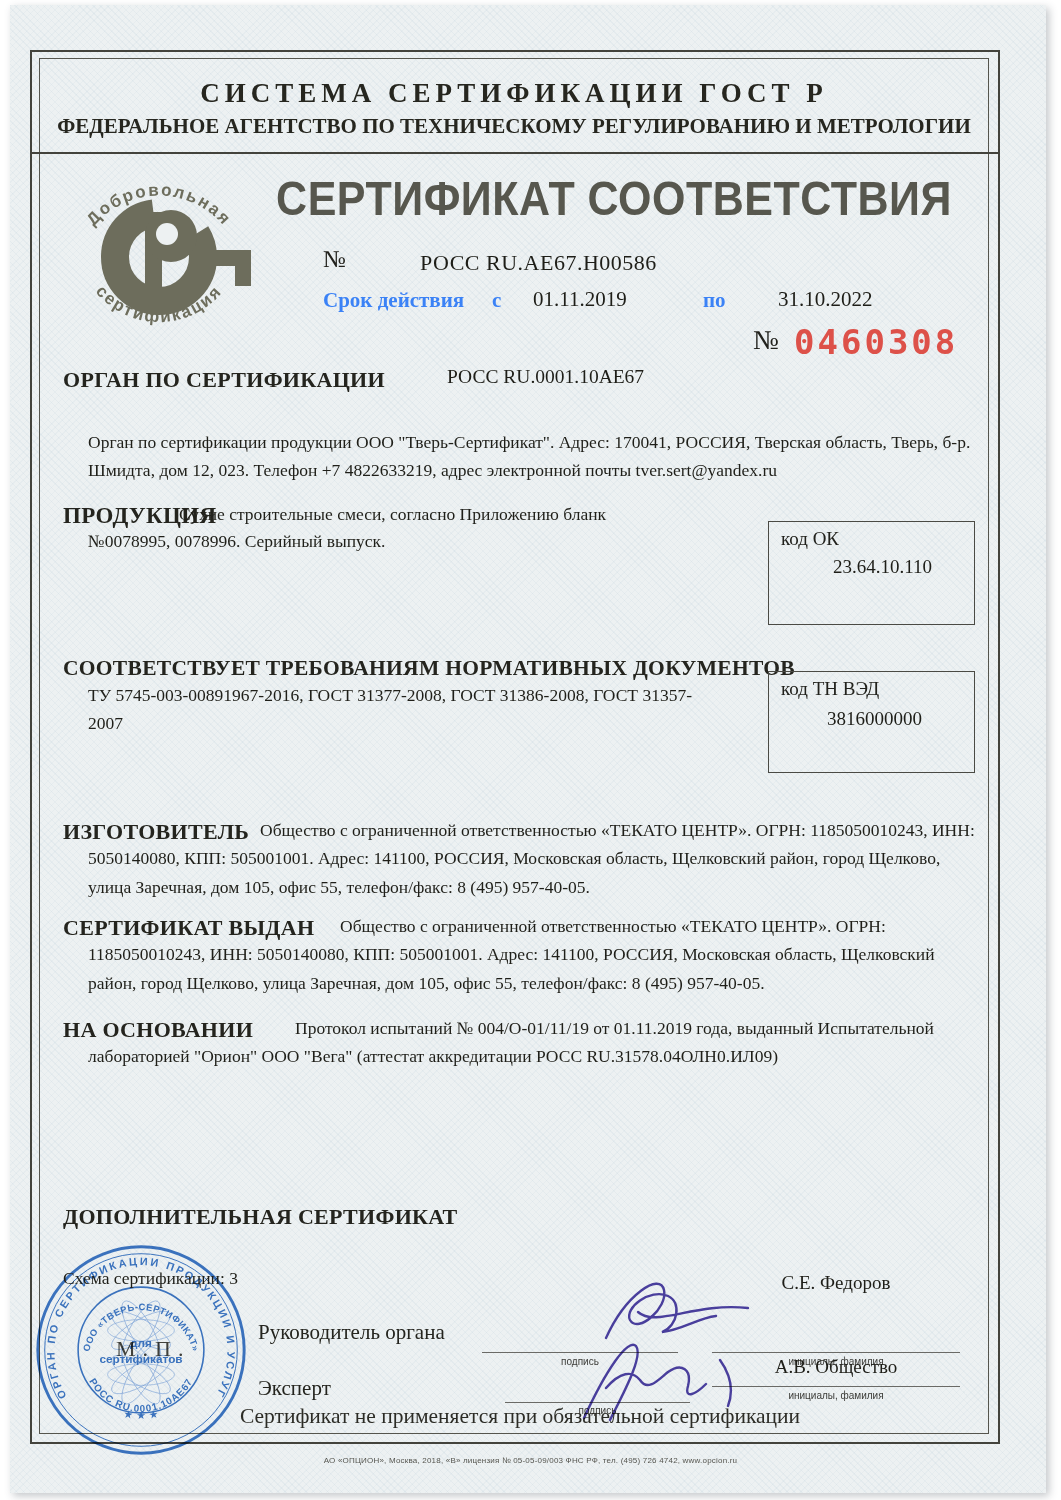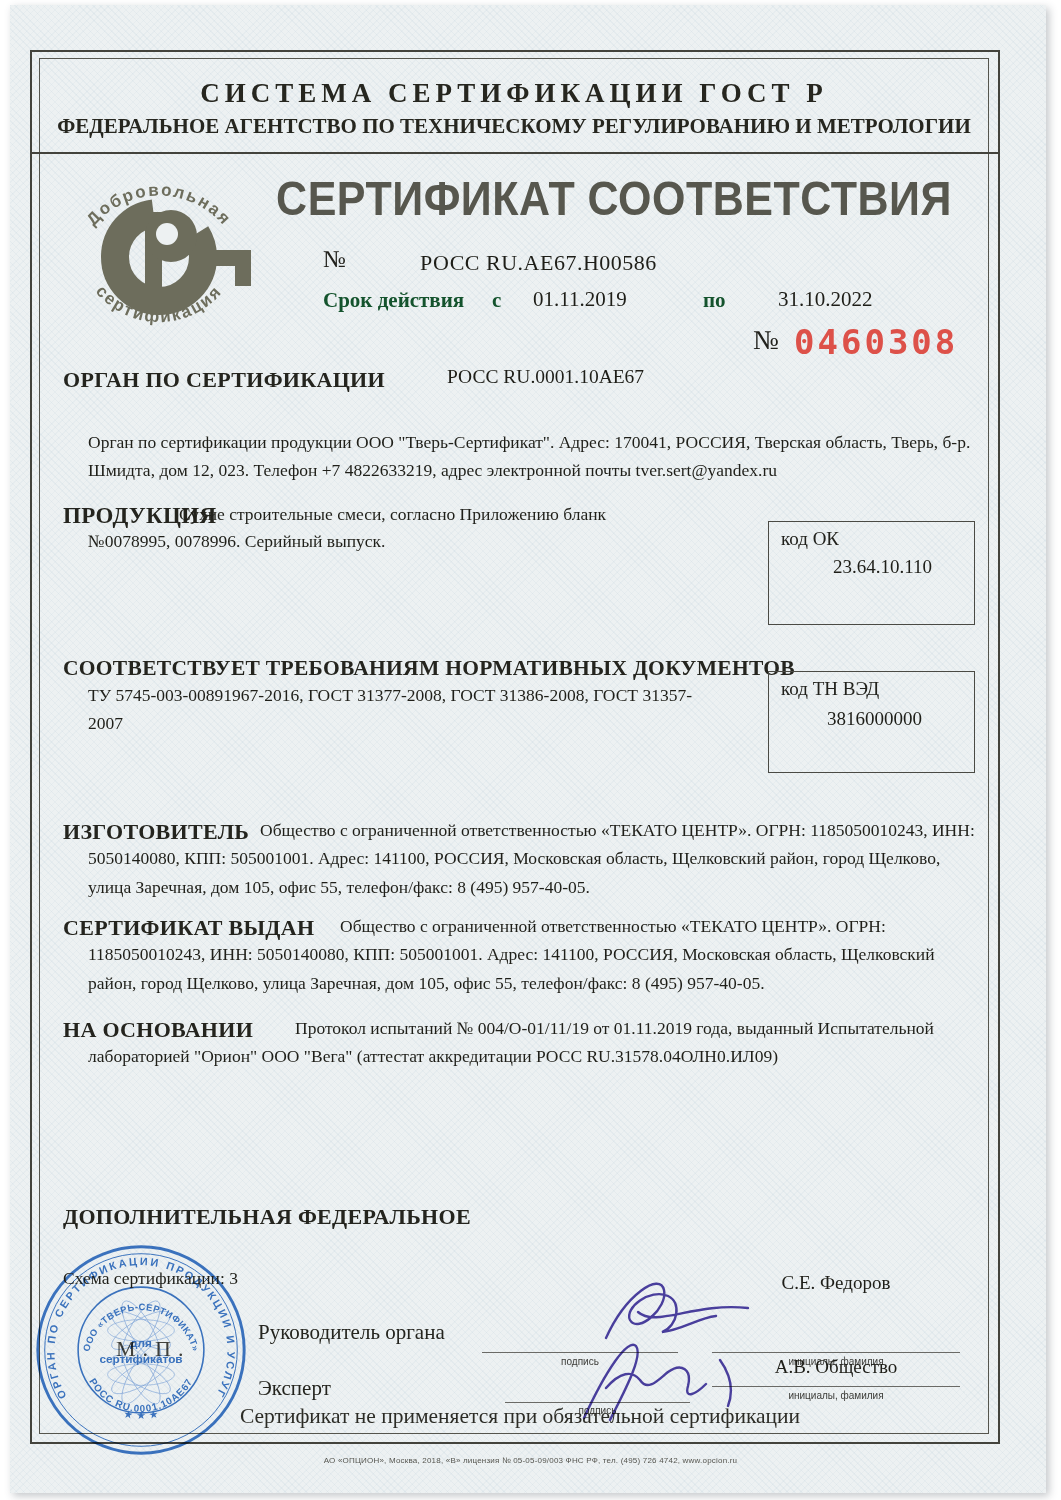--- a/index.html
+++ b/index.html
@@ -15,21 +15,21 @@
   .frame-outer{position:absolute;left:30px;top:50px;width:966px;height:1390px;border:2px solid #43433c;}
   .frame-inner{position:absolute;left:39px;top:58px;width:948px;height:1374px;border:1px solid #55554d;}
   .hdr1{left:30px;top:78px;width:968px;text-align:center;font-weight:bold;font-size:27px;letter-spacing:5px;color:#26261f;}
   .hdr2{left:30px;top:114px;width:968px;text-align:center;font-weight:bold;font-size:21px;letter-spacing:0px;color:#26261f;}
   .hdr-rule{position:absolute;left:30px;top:152px;width:968px;height:2px;background:#43433c;}
   .logo{position:absolute;left:56px;top:162px;width:206px;height:172px;}
   .doc-title{left:263px;top:172px;width:702px;text-align:center;font-family:"Liberation Sans",sans-serif;
     font-weight:bold;font-size:43px;color:#57574e;transform:scaleY(1.1);transform-origin:top;letter-spacing:0.5px;}
   .no-label{left:323px;top:246px;font-size:24px;color:#22221d;}
   .no-value{left:420px;top:250px;font-size:22px;letter-spacing:0.5px;color:#1e1e18;}
-  .val-label{font-weight:bold;font-size:21px;color:#14532d;}
+  .val-label{font-weight:bold;font-size:21px;color:#3b82f6;}
   .lbl-srok{left:323px;top:288px;}
   .lbl-s{left:492px;top:288px;}
   .date-from{left:533px;top:287px;font-size:21px;color:#1e1e18;}
   .lbl-po{left:703px;top:288px;}
   .date-to{left:778px;top:287px;font-size:21px;color:#1e1e18;}
   .blank-no-sign{left:753px;top:325px;font-size:27px;color:#22221d;}
   .blank-no{left:794px;top:322px;font-family:"DejaVu Sans Mono",monospace;font-weight:bold;font-size:34px;letter-spacing:3px;color:#dd5149;}
   .sec-label{font-weight:bold;font-size:22px;color:#24241e;letter-spacing:0.3px;}
   .body-lines{position:absolute;font-size:17.5px;color:#1f1f19;}
   .body-lines div{white-space:nowrap;}
@@ -169,21 +169,21 @@
     <div>1185050010243, ИНН: 5050140080, КПП: 505001001. Адрес: 141100, РОССИЯ, Московская область, Щелковский</div>
     <div>район, город Щелково, улица Заречная, дом 105, офис 55, телефон/факс: 8 (495) 957-40-05.</div>
   </div>
 
   <div class="abs sec-label basis-label">НА ОСНОВАНИИ</div>
   <div class="body-lines basis-text">
     <div class="l0">Протокол испытаний № 004/О-01/11/19 от 01.11.2019 года, выданный Испытательной</div>
     <div>лабораторией "Орион" ООО "Вега" (аттестат аккредитации РОСС RU.31578.04ОЛН0.ИЛ09)</div>
   </div>
 
-  <div class="abs sec-label dop-label">ДОПОЛНИТЕЛЬНАЯ ФЕДЕРАЛЬНОЕ</div>
+  <div class="abs sec-label dop-label">ДОПОЛНИТЕЛЬНАЯ СЕРТИФИКАТ</div>
   <div class="abs scheme">Схема сертификации: 3</div>
 
   <div class="abs mp-text">М.П.</div>
 
   <svg class="stamp" viewBox="0 0 230 230">
     <defs>
       <path id="st-ring" d="M 45 170 A 88 88 0 1 1 185 170"></path>
       <path id="st-inner-top" d="M 62 118 A 54 54 0 0 1 168 118"></path>
       <path id="st-inner-bot" d="M 55 118 A 60 60 0 0 0 175 118"></path>
       <path id="st-stars" d="M 40 145 A 90 90 0 0 0 190 145"></path>

